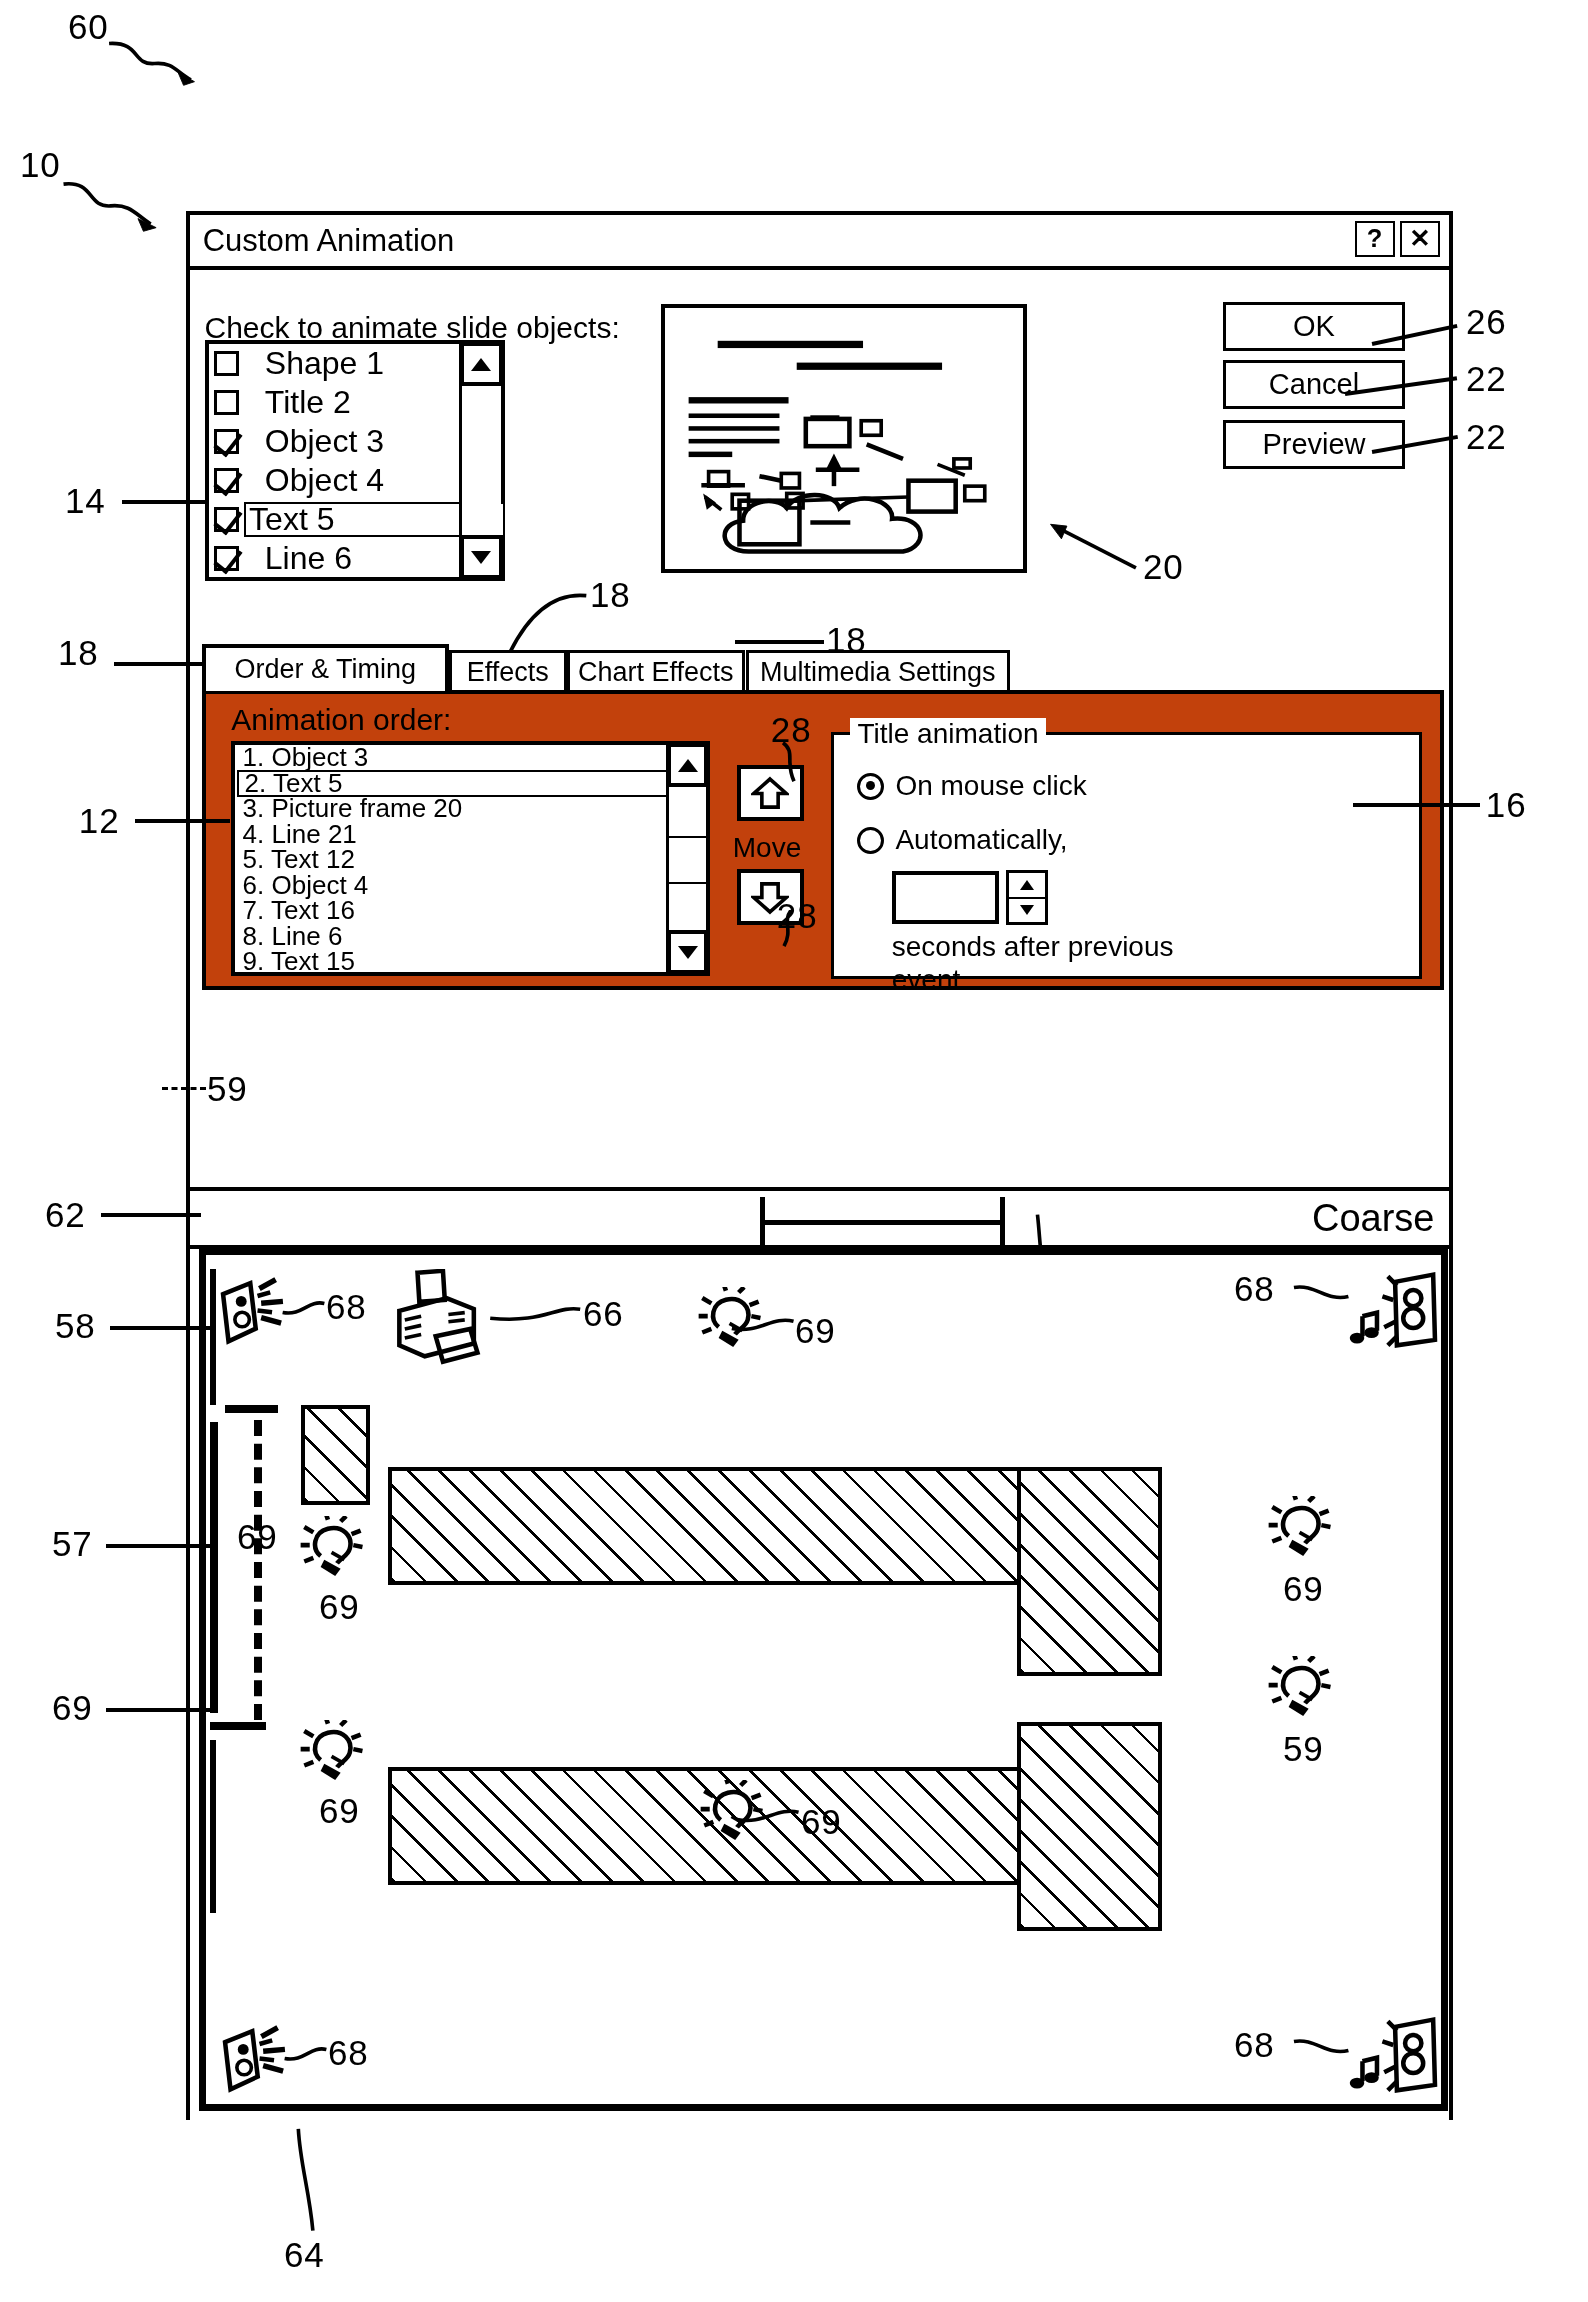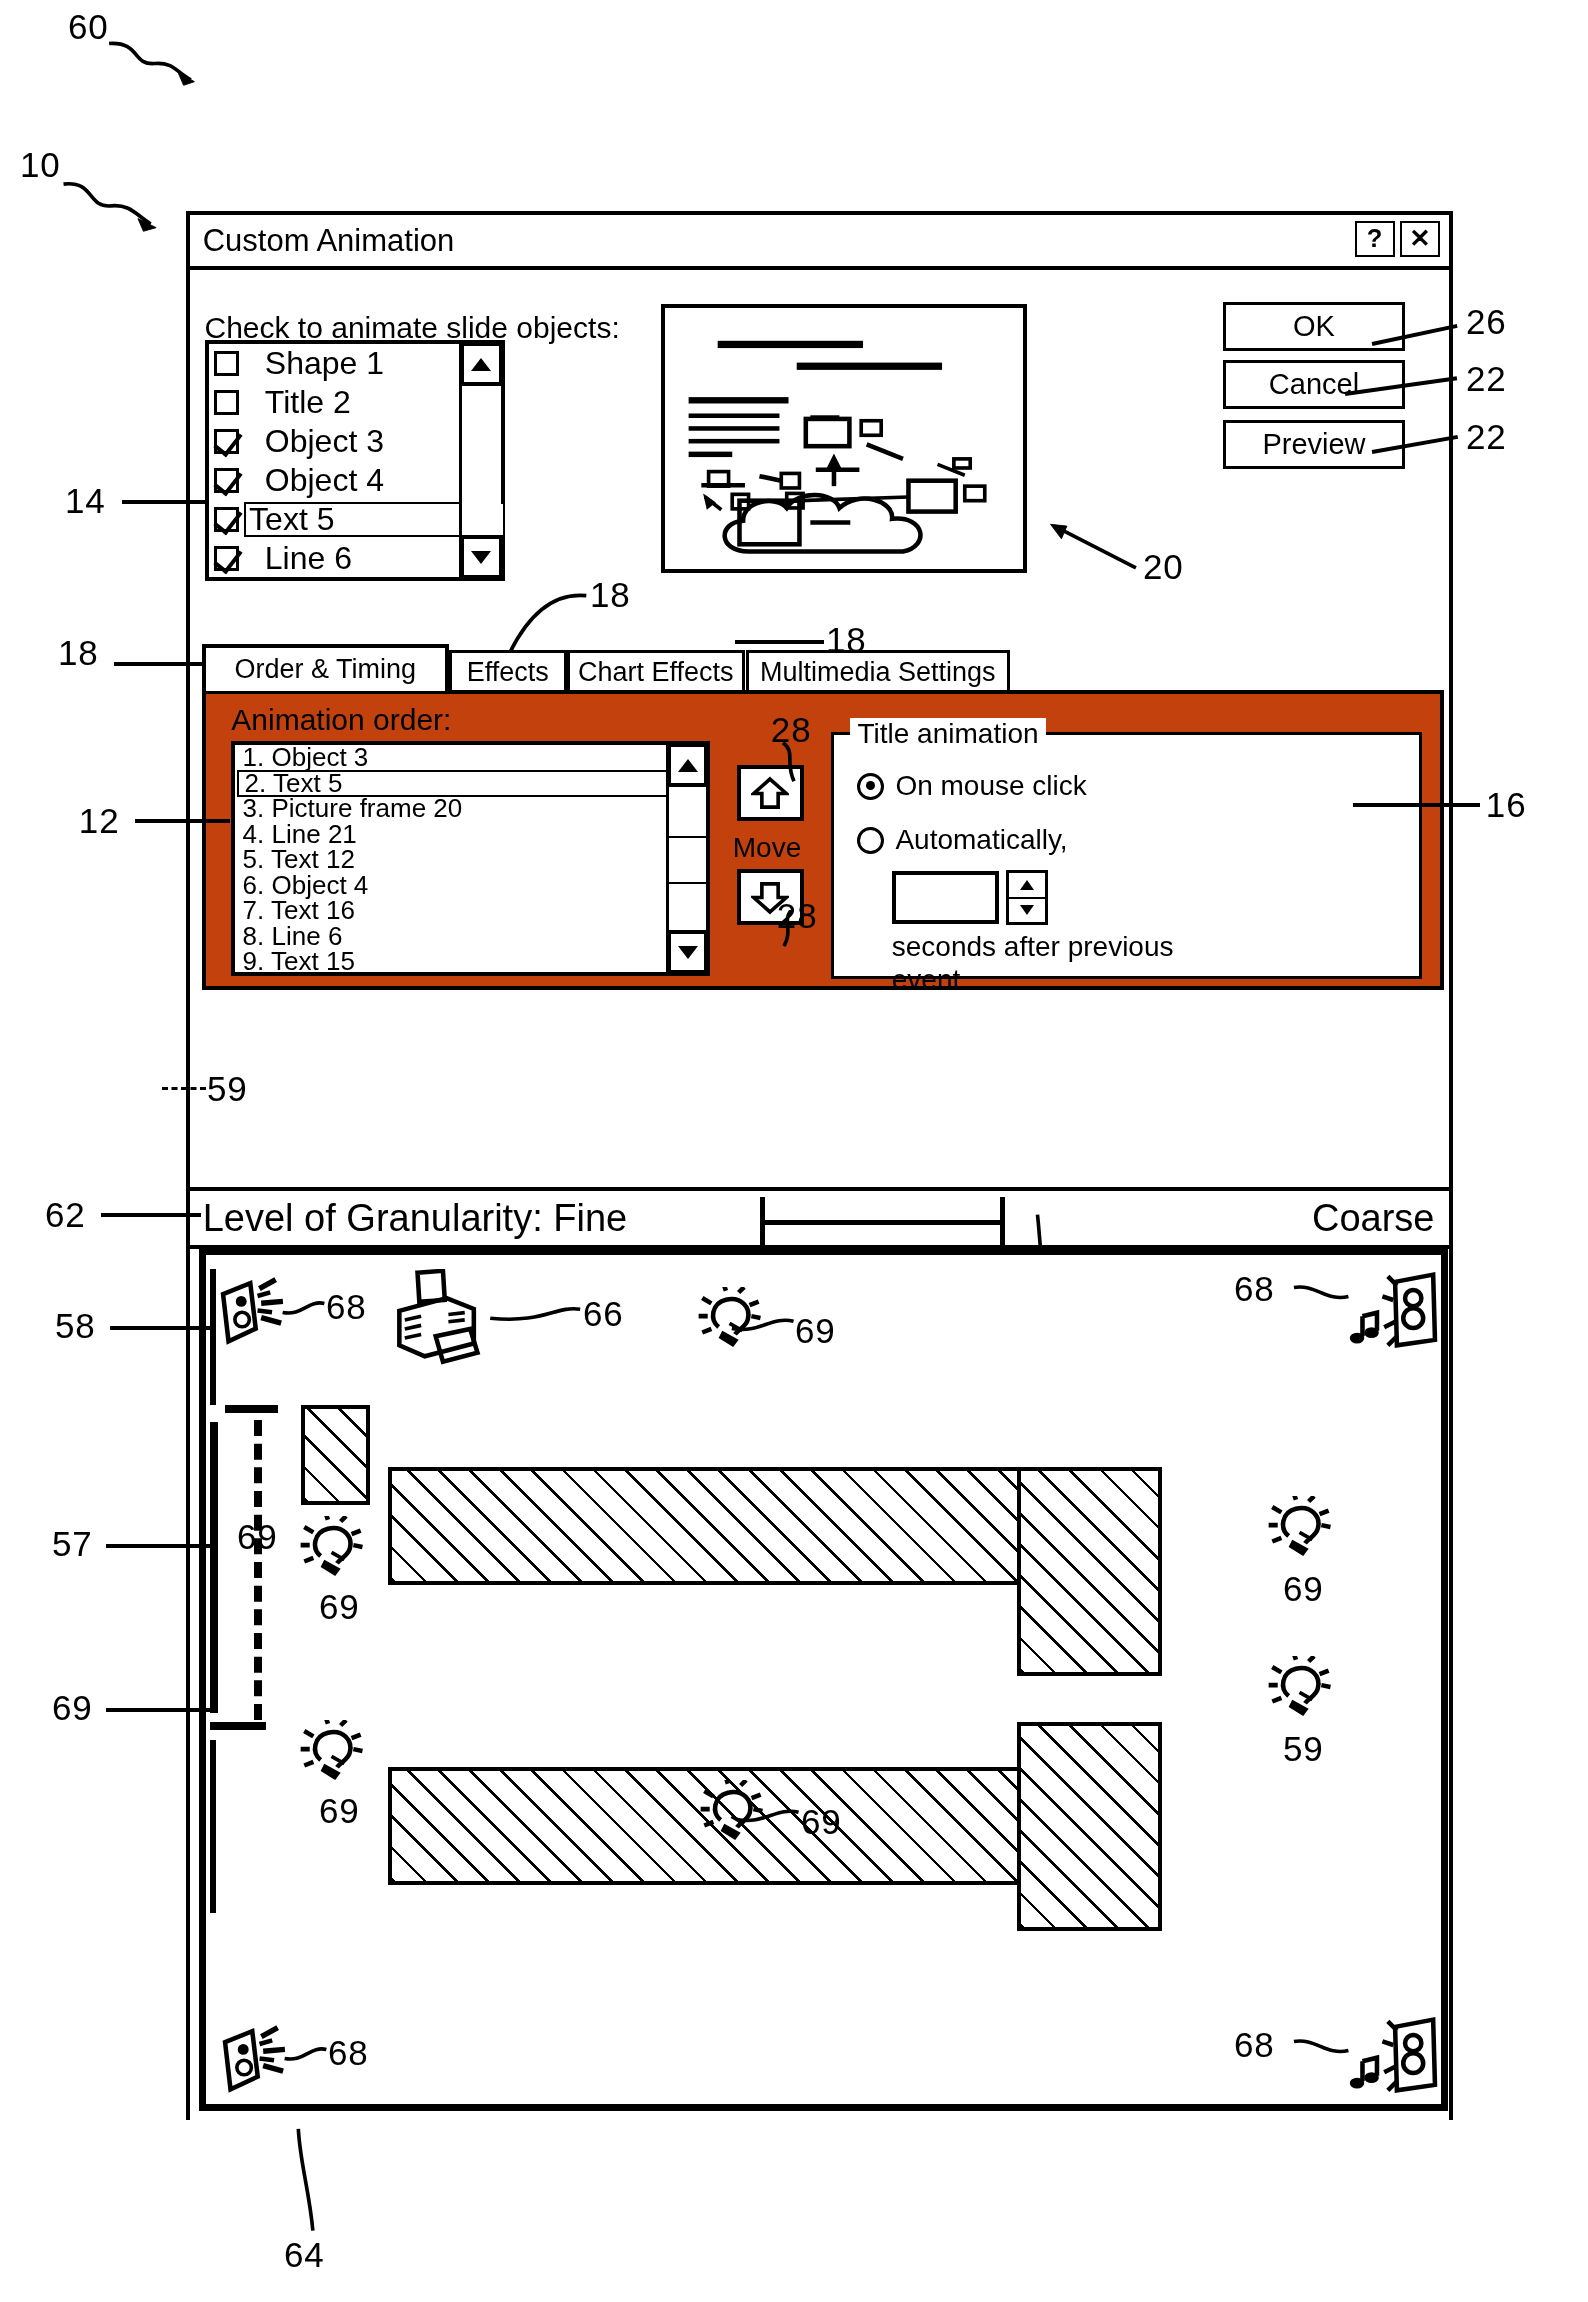--- a/index.html
+++ b/index.html
@@ -466,21 +466,20 @@
           <div style="position:absolute; left:58px; top:196px; font-size:28px;">seconds after previous</div>
           <div style="position:absolute; left:58px; top:229px; font-size:28px;">event</div>
         </div>
 
         <div class="ref" style="left:1280px; top:91px;">16</div>
         <div class="lead" style="left:1147px; top:109px; width:127px; height:3.6px;"></div>
       </div>
     </div>
 
     <div class="gran-bar">
-      <div class="gran-label">Level of Granularity: Fine</div>
       <div class="gran-track"></div>
       <div class="gran-coarse">Coarse</div>
     </div>
 
     <div class="ref" style="left:-145px; top:980px;">62</div>
     <div class="lead" style="left:-89px; top:998px; width:100px; height:3.6px;"></div>
 
     <div class="ref" style="left:820px; top:1082px;">63</div>
     <svg class="refline" style="left:791px; top:996px;" width="82" height="91" viewBox="0 0 90 100">
       <path d="M78,96 C64,60 66,40 62,4" stroke="#000" stroke-width="4" fill="none"></path>

